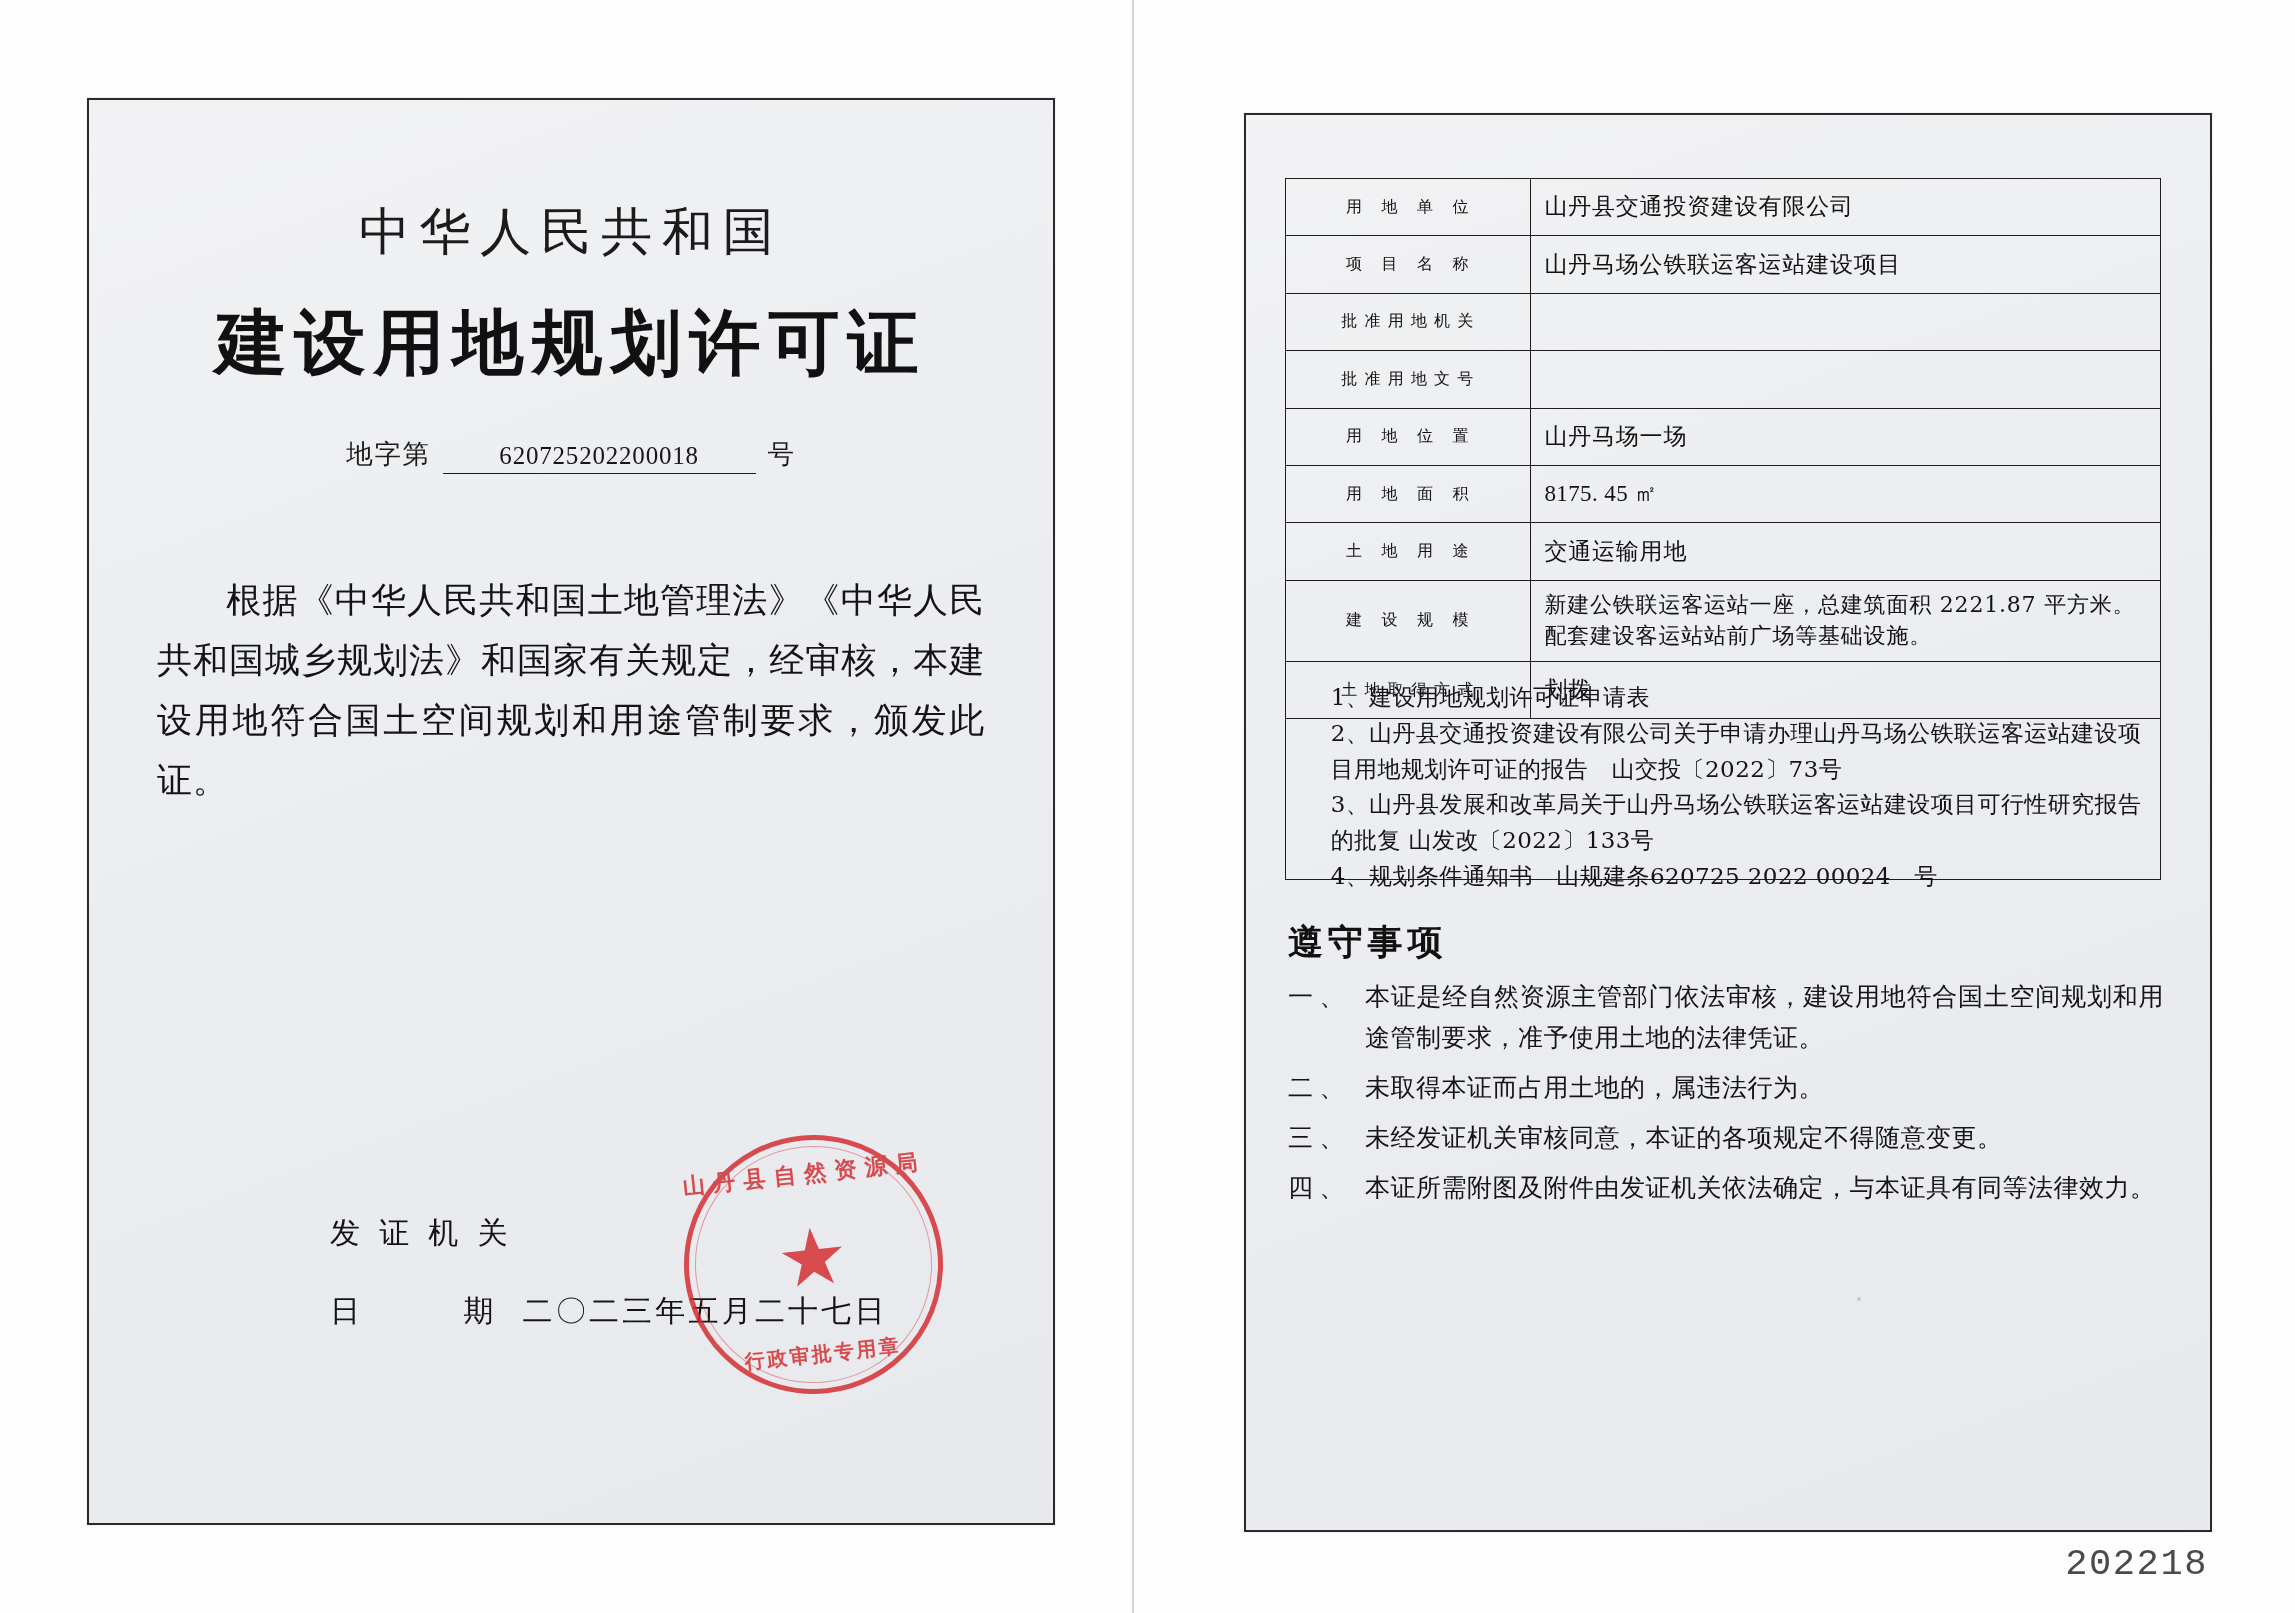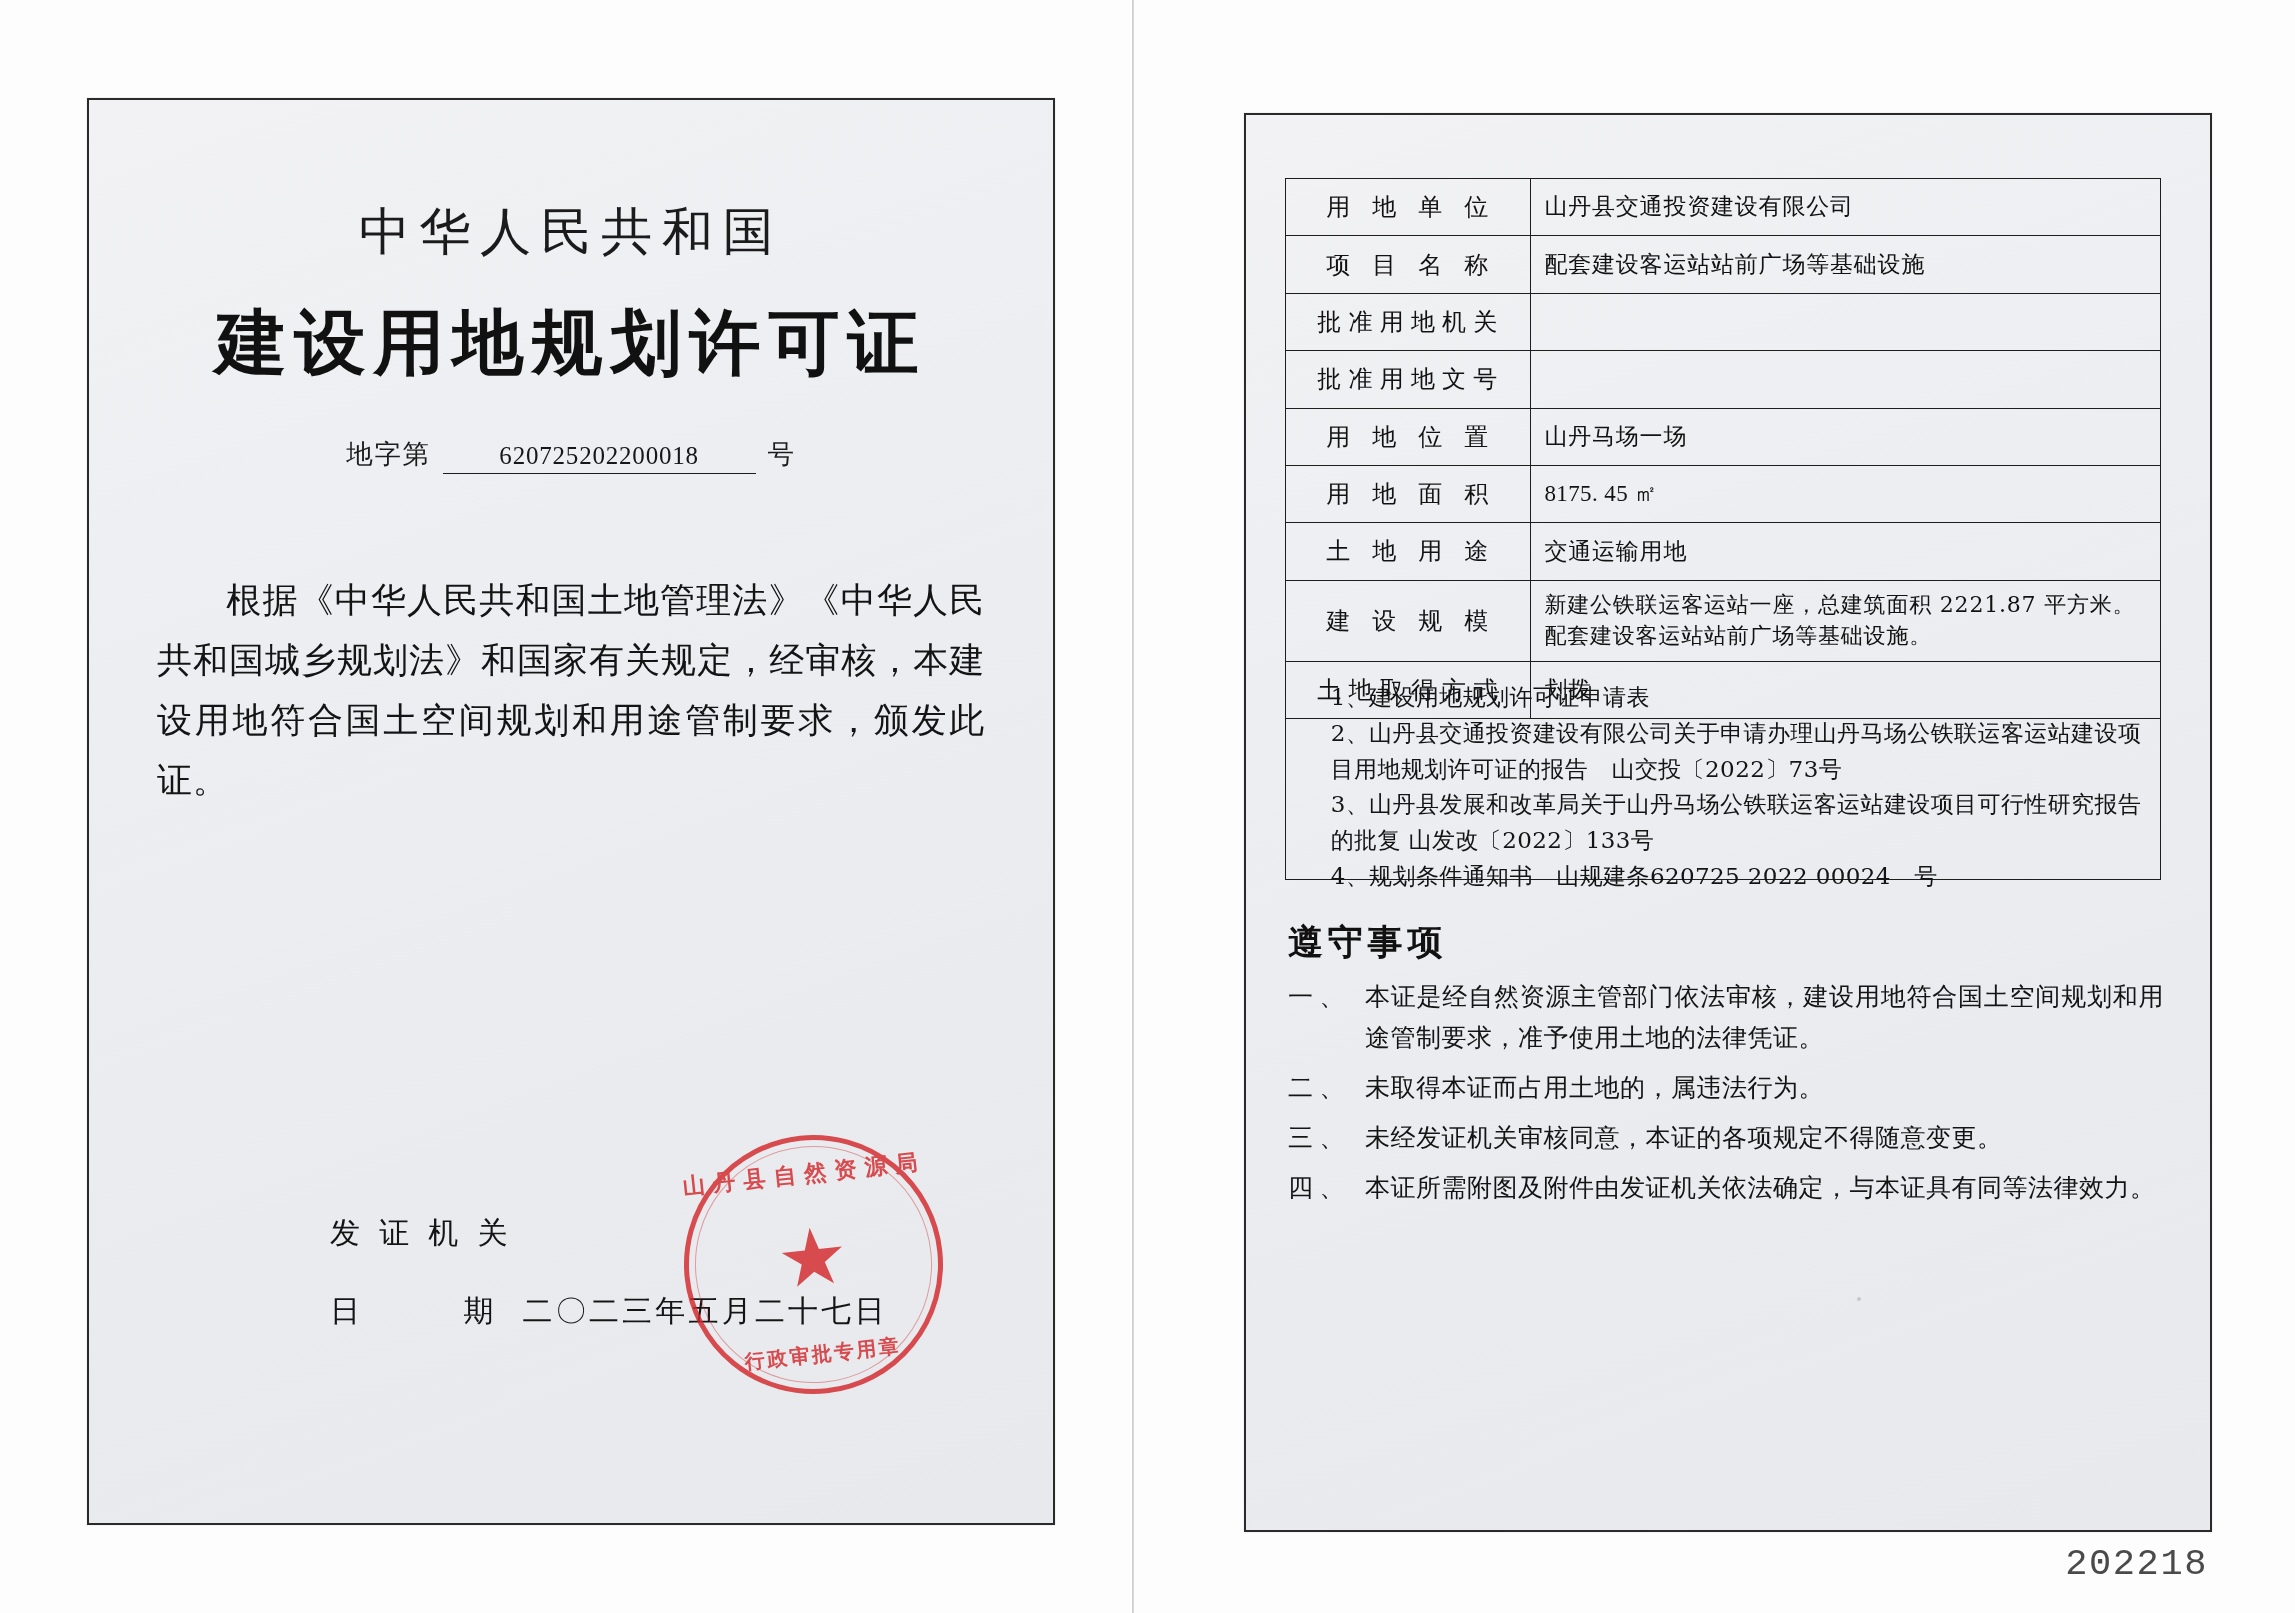--- a/index.html
+++ b/index.html
@@ -165,21 +165,21 @@
     position: absolute;
     left: 39px;
     top: 63px;
     width: 876px;
     border-collapse: collapse;
     table-layout: fixed;
   }
   .info-table td {
     border: 1.6px solid #1d1d1d;
     height: 50px;
-    font-size: 24px;
+    font-size: 16px;
     color: #121212;
     vertical-align: middle;
   }
   .info-table td.key {
     width: 237px;
     text-align: center;
     letter-spacing: 7.2px;
     padding-left: 6.4px;
   }
   .info-table td.val {
@@ -297,21 +297,21 @@
   <div class="sheet" id="right-sheet">
 
     <table class="info-table">
       <tbody>
         <tr>
           <td class="key">用 地 单 位</td>
           <td class="val">山丹县交通投资建设有限公司</td>
         </tr>
         <tr>
           <td class="key">项 目 名 称</td>
-          <td class="val">配套建设客运站站前广场等基础设施</td>
+          <td class="val">山丹马场公铁联运客运站建设项目</td>
         </tr>
         <tr>
           <td class="key">批准用地机关</td>
           <td class="val"></td>
         </tr>
         <tr>
           <td class="key">批准用地文号</td>
           <td class="val"></td>
         </tr>
         <tr>

